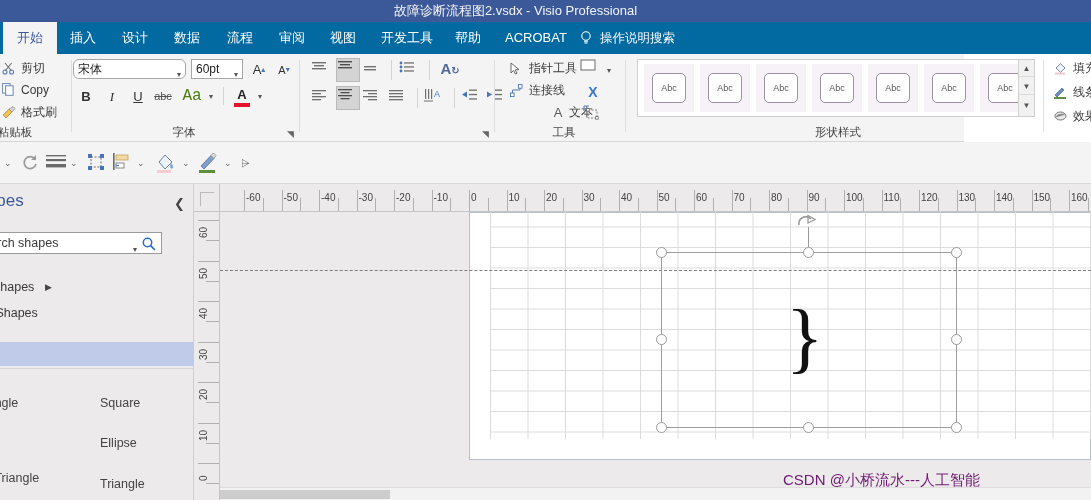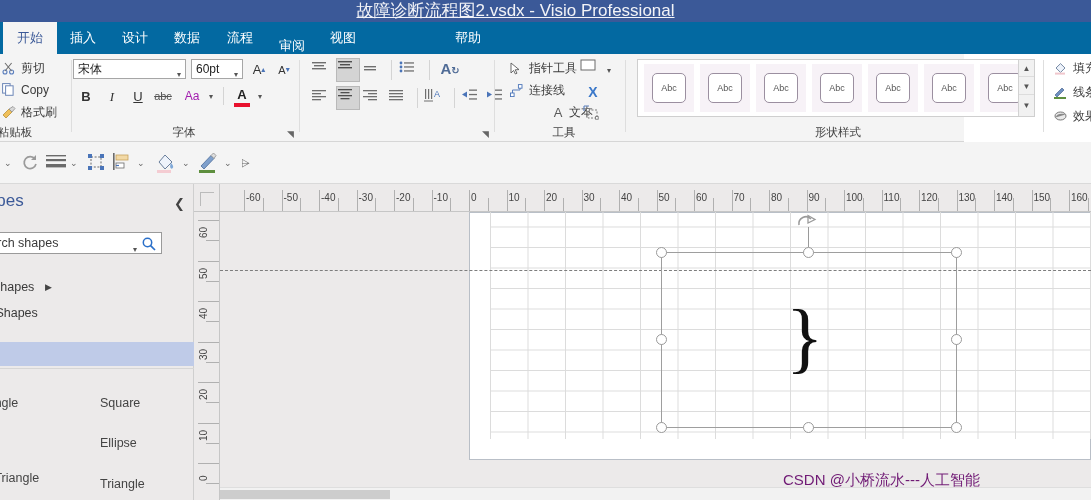--- a/index.html
+++ b/index.html
@@ -12,22 +12,22 @@
   }
   #app { position:relative; width:1091px; height:500px; overflow:hidden; }
 
   
   .titlebar{
     position:absolute; left:0; top:0; width:1091px; height:22px;
     background:#3b5998; color:#fff;
   }
   .titlebar .title{
     position:absolute; left:0; right:0; top:0; height:22px;
-    text-align:center; line-height:22px; font-size:17px;
-    padding-right:60px; white-space:nowrap; color:#f2f3f7;text-decoration:underline;
+    text-align:center; line-height:22px; font-size:13px;
+    padding-right:60px; white-space:nowrap; color:#f2f3f7;
   }
 
   
   .tabstrip{
     position:absolute; left:0; top:22px; width:1091px; height:32px;
     background:#0369a1;
   }
   .tab{
     position:absolute; top:0; height:32px; line-height:32px;
     color:#fff; font-size:13px; padding:0 11px; white-space:nowrap;
@@ -225,24 +225,36 @@
   <div class="titlebar">
     <div class="title">故障诊断流程图2.vsdx  -  Visio Professional</div>
   </div>
 
   <div class="tabstrip">
     <div class="tab active" style="left:3px;width:54px;text-align:center;padding:0;">开始</div>
     <div class="tab" style="left:59px;">插入</div>
     <div class="tab" style="left:111px;">设计</div>
     <div class="tab" style="left:163px;">数据</div>
     <div class="tab" style="left:216px;">流程</div>
-    <div class="tab" style="left:268px;margin-top:8px;">审阅</div>
+    <div class="tab" style="left:268px;">审阅</div>
     <div class="tab" style="left:319px;">视图</div>
+    <div class="tab" style="left:370px;">开发工具</div>
     <div class="tab" style="left:444px;">帮助</div>
-
+    <div class="tab" style="left:494px;">ACROBAT</div>
+
+    <div class="tellme" style="left:580px;">
+      <span class="bulb">
+        <svg width="12" height="14" viewBox="0 0 12 14">
+          <circle cx="6" cy="5" r="4.2" fill="none" stroke="#ffffff" stroke-width="1.1"></circle>
+          <rect x="4" y="9.6" width="4" height="1.1" fill="#ffffff"></rect>
+          <rect x="4.4" y="11.4" width="3.2" height="1.1" fill="#ffffff"></rect>
+        </svg>
+      </span>
+      <span>操作说明搜索</span>
+    </div>
   </div>
 
   <div class="ribbon">
 
     <div class="grp" style="left:-42px; width:110px;">
       <div class="cmd" style="left:44px; top:6px;">
         <span class="ic">
           <svg width="13" height="13" viewBox="0 0 13 13">
             <circle cx="3" cy="10" r="2" fill="none" stroke="#5b7fbe" stroke-width="1.1"></circle>
             <circle cx="9.6" cy="10" r="2" fill="none" stroke="#5b7fbe" stroke-width="1.1"></circle>
@@ -264,40 +276,40 @@
             <path d="M1,9 L7,3 L10,6 L4,12 Z" fill="#f0c05a" stroke="#b79038" stroke-width="0.8"></path>
             <path d="M7,3 L11,0.5 L13,2.5 L10,6 Z" fill="#d8d8d8" stroke="#8e8e8e" stroke-width="0.8"></path>
           </svg>
         </span><span class="tx">格式刷</span>
       </div>
       <div class="glabel" style="left:22px;width:70px;">粘贴板</div>
       <div class="sep" style="right:-4px;"></div>
     </div>
 
     <div class="grp" style="left:68px; width:232px;">
-      <div class="combo" style="left:5px; top:5px; width:113px;">
+      <div class="combo" style="left:5px; top:5px; width:113px;border-radius:6px;">
         <span>宋体</span>
         <span class="carat">▾</span>
       </div>
       <div class="combo" style="left:123px; top:5px; width:52px;">
         <span>60pt</span>
         <span class="carat">▾</span>
       </div>
       <div class="sqbtn" style="left:180px; top:5px;">
         <span style="font-size:13px;">A</span><span style="color:#4a74b8;font-size:8px;vertical-align:top;">▴</span>
       </div>
       <div class="sqbtn" style="left:205px; top:5px;">
         <span style="font-size:11px;">A</span><span style="color:#4a74b8;font-size:8px;vertical-align:top;">▾</span>
       </div>
 
       <div class="sqbtn" style="left:7px; top:32px; font-weight:bold;">B</div>
       <div class="sqbtn" style="left:33px; top:32px; font-style:italic; font-family:'Liberation Serif',serif;">I</div>
       <div class="sqbtn" style="left:59px; top:32px; text-decoration:underline;">U</div>
       <div class="sqbtn" style="left:84px; top:32px; font-size:11px; text-decoration:line-through; color:#555;">abc</div>
-      <div class="sqbtn" style="left:110px; top:32px; font-size:12px; color:#a21caf; width:28px;">Aa</div>
+      <div class="sqbtn" style="left:110px; top:32px; font-size:16px; color:#4d7c0f; width:28px;font-family:Liberation Mono, monospace;">Aa</div>
       <div class="sqbtn" style="left:137px; top:32px; width:12px; font-size:8px; color:#555;">▾</div>
       <div style="position:absolute; left:155px; top:33px; width:1px; height:18px; background:#d4d4d4;"></div>
       <div class="sqbtn" style="left:163px; top:30px; height:24px;">
         <span style="color:#222; font-weight:bold; font-size:13px;">A</span>
         <span style="position:absolute; left:3px; bottom:1px; width:16px; height:4px; background:#e8112d;"></span>
       </div>
       <div class="sqbtn" style="left:186px; top:32px; width:12px; font-size:8px; color:#555;">▾</div>
 
       <div class="glabel">字体</div>
       <div class="dlg">◥</div>

